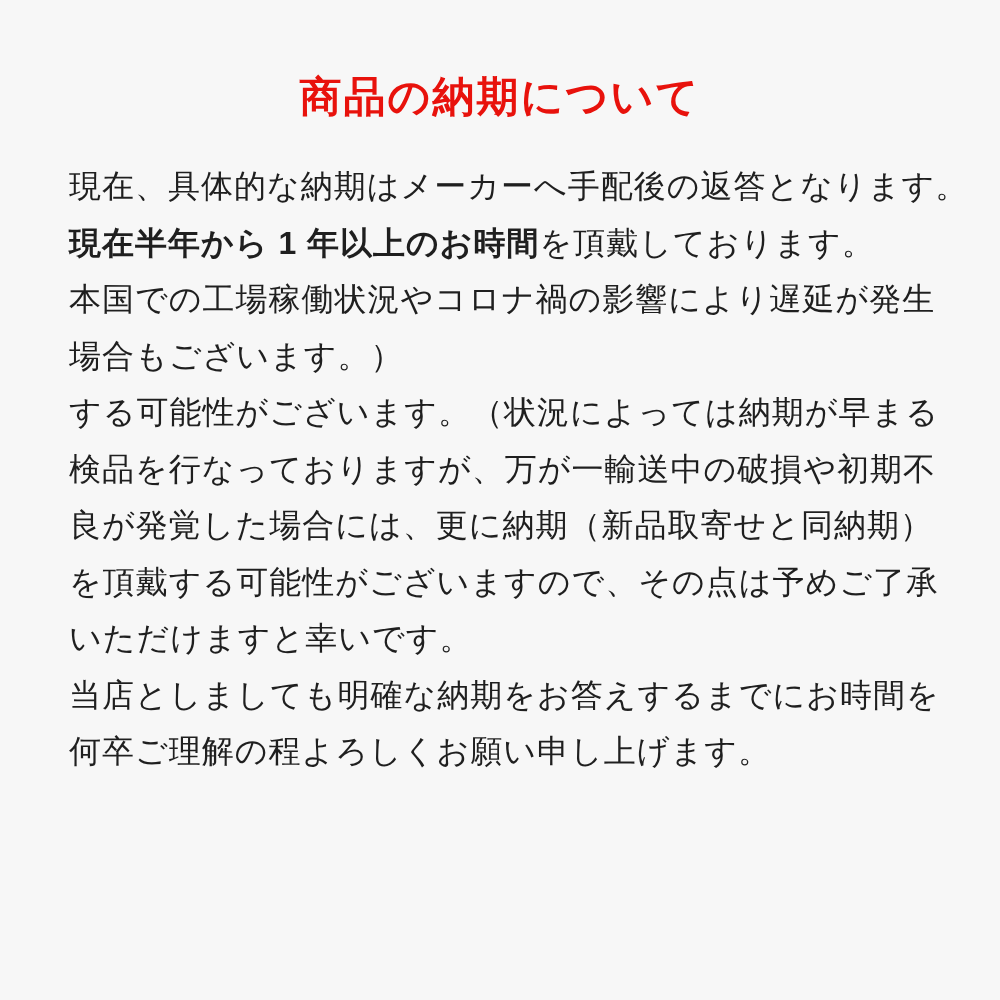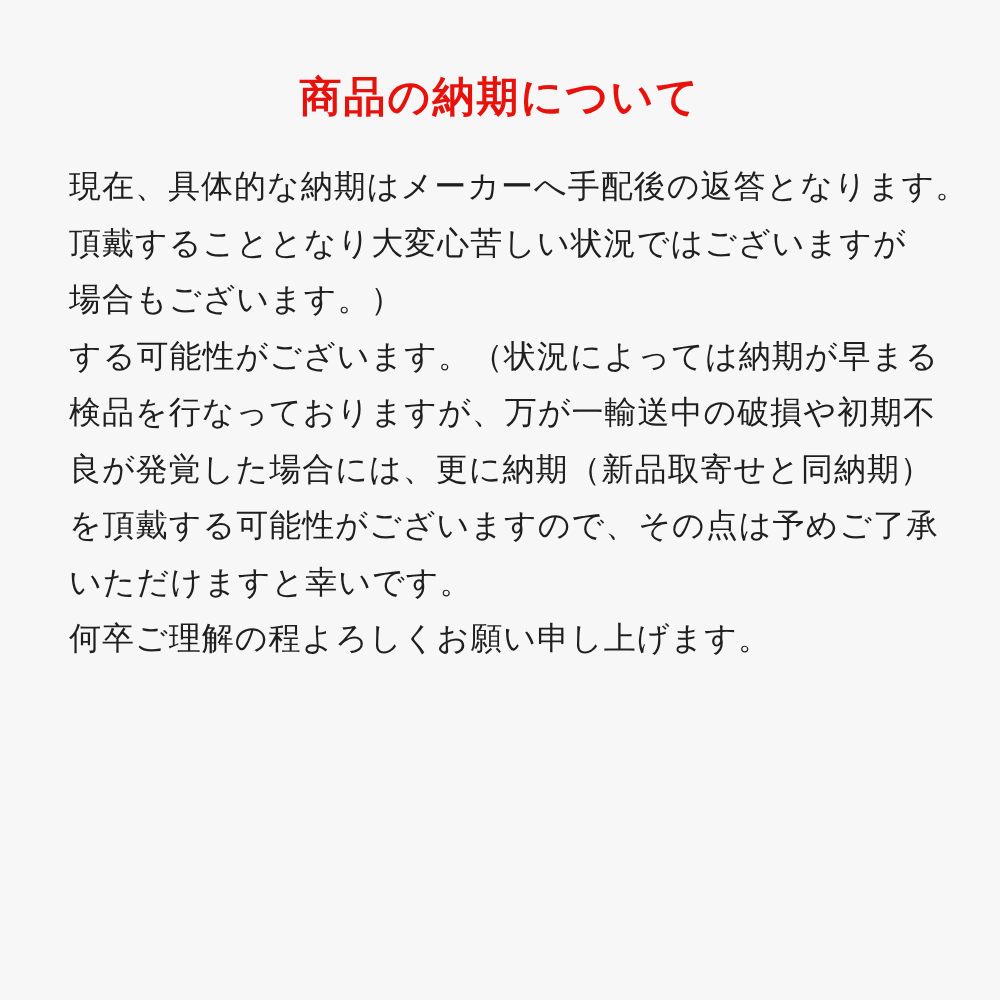--- a/index.html
+++ b/index.html
@@ -46,22 +46,24 @@
     font-weight: bold;
   }
 </style>
 </head>
 <body>
 
 <div class="page">
   <h1 class="notice-title">商品の納期について</h1>
   <div class="notice-body">
       <div class="text-line"><span class="seg-regular">現在、具体的な納期はメーカーへ手配後の返答となります。</span></div>
-      <div class="text-line"><span class="seg-regular">頂戴することとなり大変心苦しい状況ではございますが</span></div>
+      <div class="text-line"><span class="seg-bold">現在半年から 1 年以上のお時間</span><span class="seg-regular">を頂戴しております。</span></div>
+      <div class="text-line"><span class="seg-regular">本国での工場稼働状況やコロナ禍の影響により遅延が発生</span></div>
       <div class="text-line"><span class="seg-regular">場合もございます。）</span></div>
       <div class="text-line"><span class="seg-regular">する可能性がございます。（状況によっては納期が早まる</span></div>
       <div class="text-line"><span class="seg-regular">検品を行なっておりますが、万が一輸送中の破損や初期不</span></div>
       <div class="text-line"><span class="seg-regular">良が発覚した場合には、更に納期（新品取寄せと同納期）</span></div>
       <div class="text-line"><span class="seg-regular">を頂戴する可能性がございますので、その点は予めご了承</span></div>
       <div class="text-line"><span class="seg-regular">いただけますと幸いです。</span></div>
+      <div class="text-line"><span class="seg-regular">当店としましても明確な納期をお答えするまでにお時間を</span></div>
       <div class="text-line"><span class="seg-regular">何卒ご理解の程よろしくお願い申し上げます。</span></div>
     </div>
 </div>
 
 </body></html>

